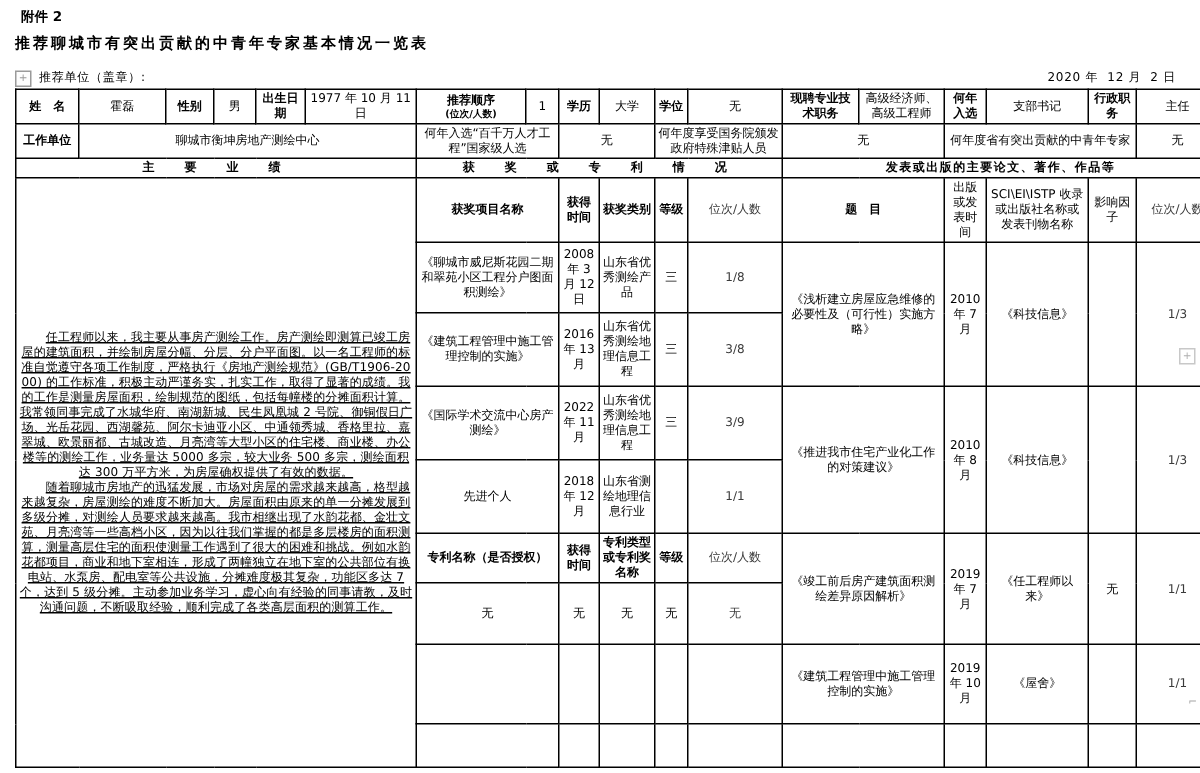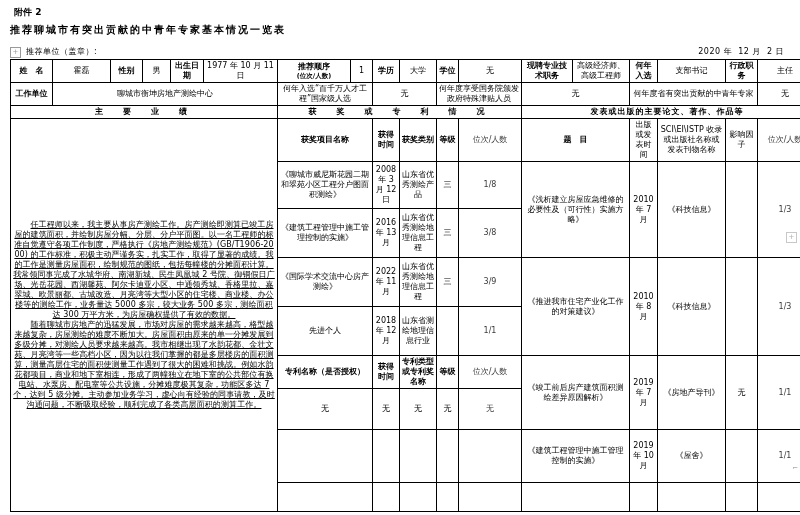--- a/index.html
+++ b/index.html
@@ -281,21 +281,21 @@
 
     <tr>
       <td class="h" colspan="2" style="height:20px">专利名称（是否授权）</td>
       <td class="h">获得时间</td>
       <td class="h">专利类型或专利奖名称</td>
       <td class="h">等级</td>
       <td class="tiny">位次/人数</td>
 
       <td colspan="2" rowspan="2">《竣工前后房产建筑面积测绘差异原因解析》</td>
       <td rowspan="2">2019 年 7 月</td>
-      <td rowspan="2">《房地产导刊》</td>
+      <td rowspan="2">《任工程师以来》</td>
       <td rowspan="2">无</td>
       <td class="tiny" rowspan="2">1/1</td>
     </tr>
 
     <tr>
       <td colspan="2" style="height:38px">无</td>
       <td>无</td>
       <td>无</td>
       <td>无</td>
       <td class="tiny">无</td>

